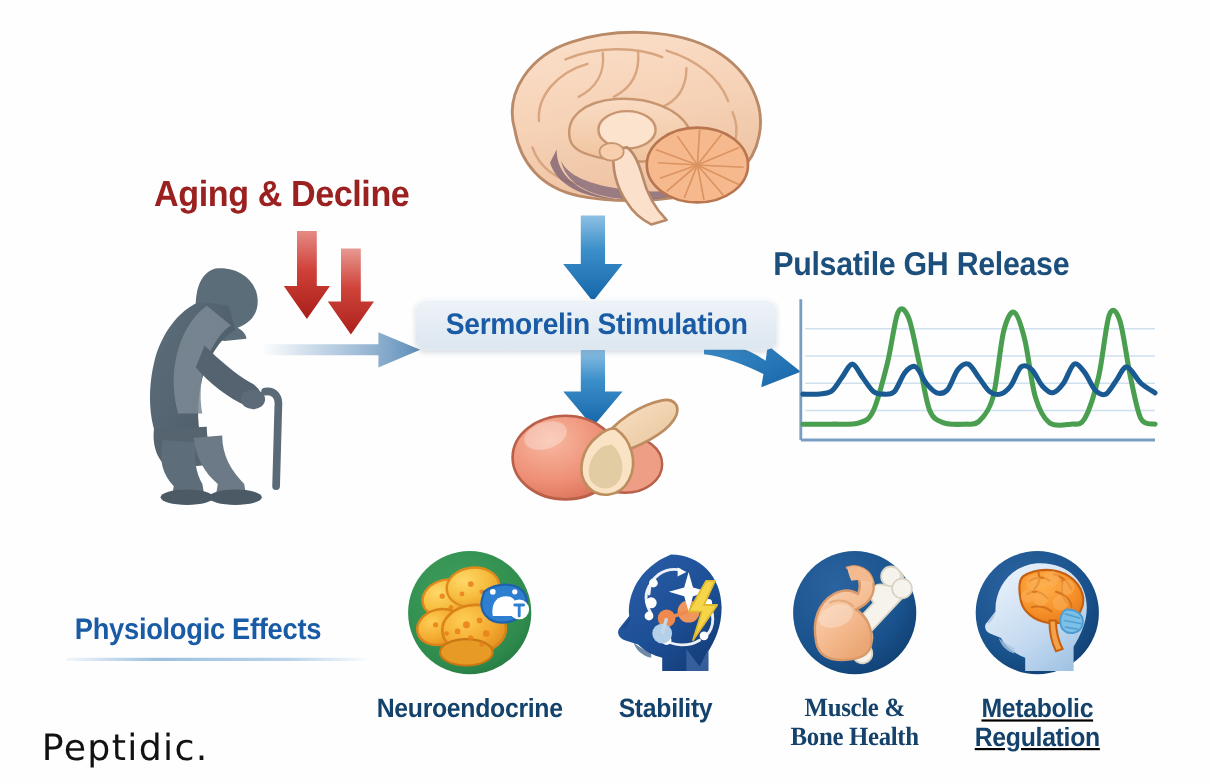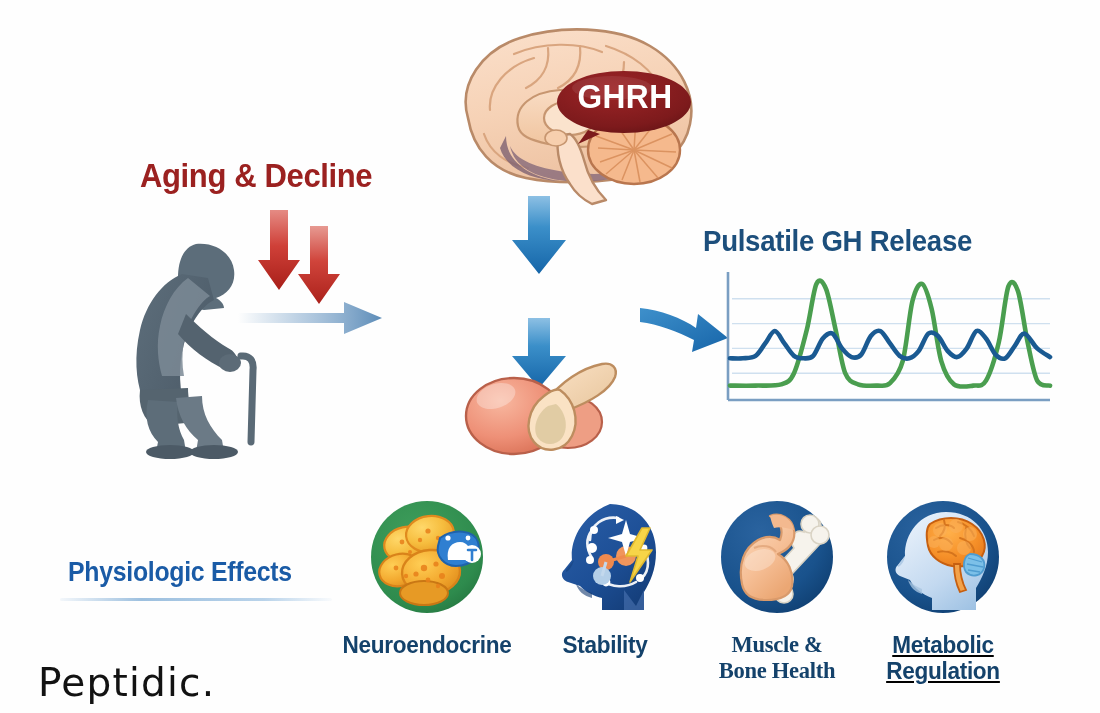--- a/index.html
+++ b/index.html
@@ -42,21 +42,21 @@
     transform: scaleX(0.92);
     transform-origin: left center;
   }
   .physio-rule {
     left: 60px; top: 598px; width: 272px; height: 3px;
     background: linear-gradient(to right, rgba(180,205,230,.15), #9dc0df 30%, #b9d3ea 75%, rgba(200,220,240,.1));
     border-radius: 2px;
   }
   .watermark {
     left: 38px; top: 660px;
-    font-size: 39px; font-weight: 400;
+    font-size: 33px; font-weight: 400;
     color: #121212;
     letter-spacing: 1.2px;
     font-family: "DejaVu Sans", sans-serif;
   }
 
   
   .pill {
     left: 378px; top: 272px; width: 328px; height: 46px;
     background: linear-gradient(to bottom, #eef3f8 0%, #e4ecf3 55%, #dde7f0 100%);
     border-radius: 10px;
@@ -148,35 +148,20 @@
             <path d="M224 132 L246 104"></path>
             <path d="M224 132 L226 100"></path>
           <path d="M224 132 L206 106"></path>
         </g>
       </g>
 
       <ellipse cx="146" cy="120" rx="11" ry="8" fill="#f7cfae" stroke="#c79670" stroke-width="1.6"></ellipse>
     </svg>
   </div>
 
-  <div class="abs" style="left:552px; top:64px; width:146px; height:82px;">
-    <svg width="146" height="82" viewBox="0 0 146 82">
-      <defs>
-        <radialGradient id="ghrhG" cx="0.42" cy="0.3" r="0.85">
-          <stop offset="0%" stop-color="#9e2527"></stop>
-            <stop offset="70%" stop-color="#7d1a1c"></stop>
-            <stop offset="100%" stop-color="#5e1113"></stop>
-        </radialGradient>
-      </defs>
-      <path d="M36 66 L26 80 L48 70 Z" fill="#7d1a1c"></path>
-      <ellipse cx="72" cy="38" rx="67" ry="31" fill="url(#ghrhG)"></ellipse>
-      <ellipse cx="60" cy="24" rx="40" ry="12" fill="#ffffff" opacity=".08"></ellipse>
-    </svg>
-    <div class="abs" style="left:0; top:14px; width:146px; text-align:center; font-size:33px; font-weight:700; color:#ffffff; letter-spacing:0.5px; transform:scaleX(0.96);">GHRH</div>
-  </div>
 
   <div class="abs ttl-aging">Aging &amp; Decline</div>
 
   <div class="abs" style="left:104px; top:230px; width:152px; height:228px;">
     <svg width="152" height="228" viewBox="0 0 152 228">
       <defs>
         <linearGradient id="bodyG" x1="0" y1="0" x2="1" y2="0.6">
           <stop offset="0%" stop-color="#5d6e7b"></stop>
             <stop offset="100%" stop-color="#4e5d6a"></stop>
         </linearGradient>
@@ -273,20 +258,23 @@
       <defs>
         <linearGradient id="blueRG" x1="0" y1="0" x2="1" y2="1">
           <stop offset="0%" stop-color="#3e90cb"></stop>
             <stop offset="100%" stop-color="#1765a9"></stop>
         </linearGradient>
       </defs>
       <path d="M0 8 C20 10 42 18 56 28 L58 14 L88 38 L52 52 L54 40 C38 32 18 24 0 22 Z" fill="url(#blueRG)"></path>
     </svg>
   </div>
 
+  <div class="abs pill">
+    <span class="pill-label">Sermorelin Stimulation</span>
+  </div>
 
   <div class="abs" style="left:452px; top:350px; width:170px; height:110px;">
     <svg width="170" height="110" viewBox="0 0 170 110">
       <defs>
         <radialGradient id="pitG" cx="0.36" cy="0.3" r="0.8">
           <stop offset="0%" stop-color="#f8b8a0"></stop>
             <stop offset="60%" stop-color="#ee9077"></stop>
             <stop offset="100%" stop-color="#d86f54"></stop>
         </radialGradient>
         <linearGradient id="stalkG" x1="0" y1="0" x2="1" y2="1">

